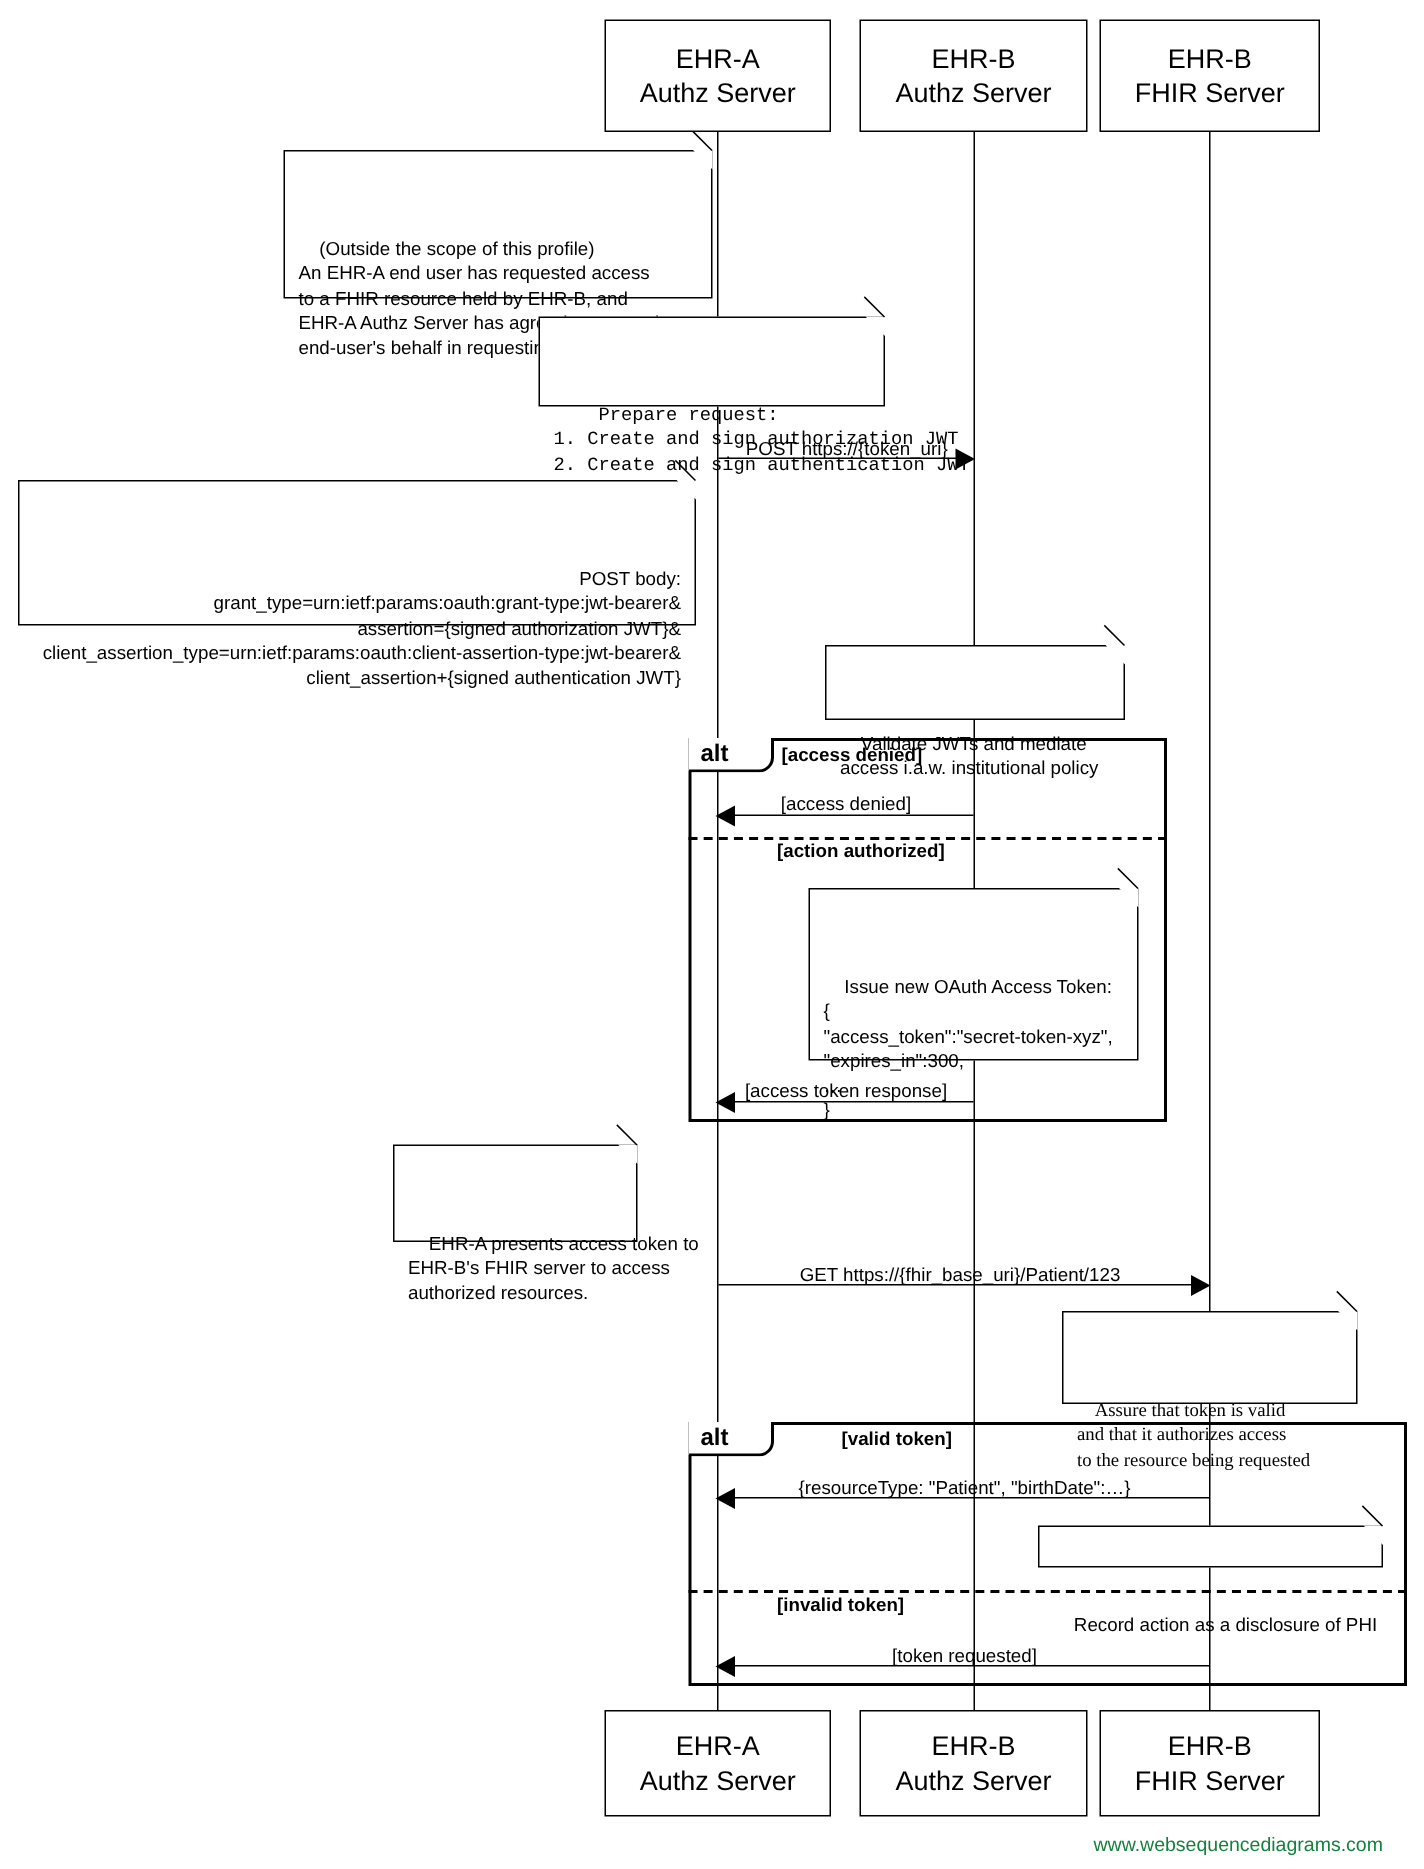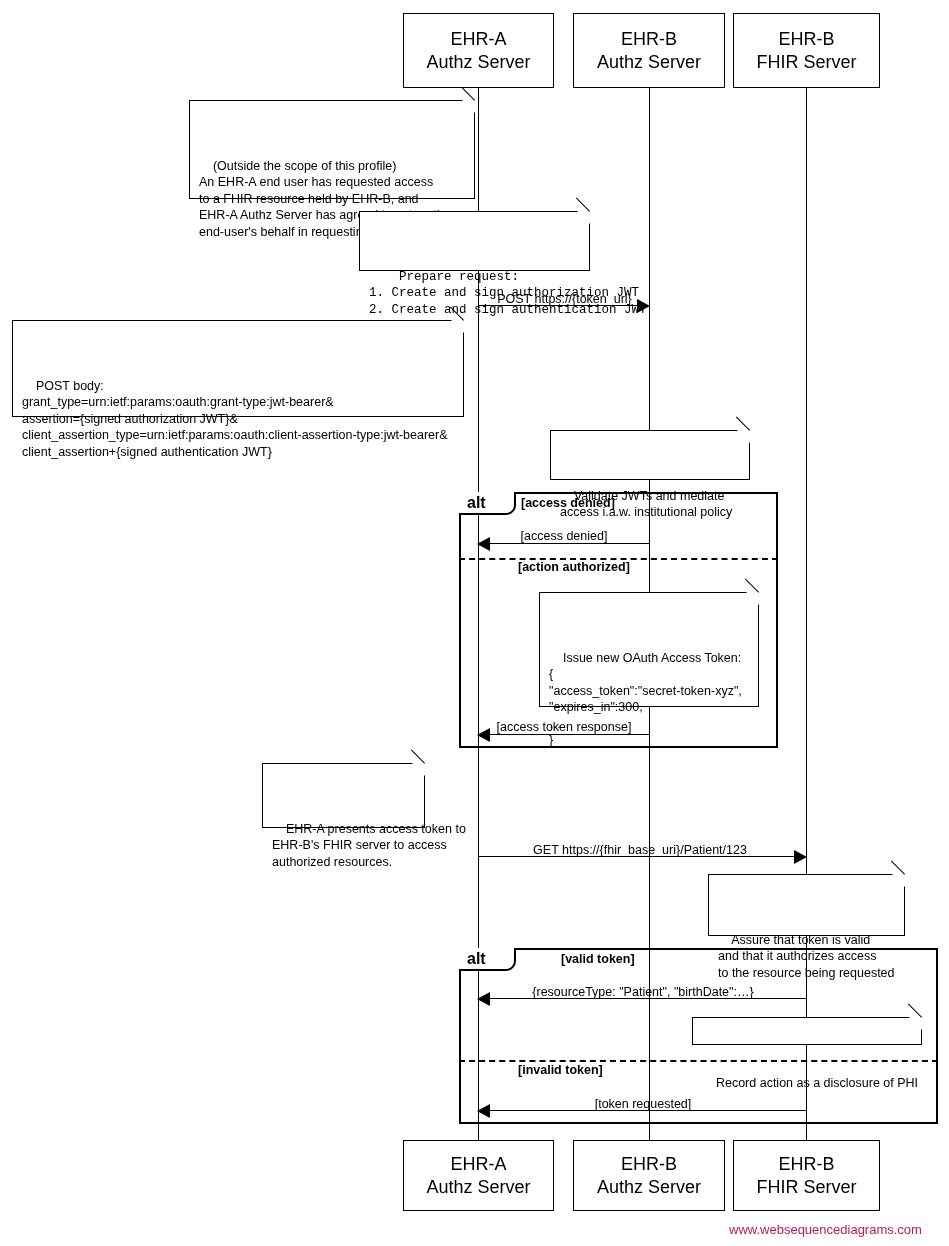--- a/index.html
+++ b/index.html
@@ -140,21 +140,21 @@
     position: absolute;
     height: 0;
     border-top: 2px dashed #000;
     z-index: 2;
   }
   
   .footer {
     position: absolute;
     font-size: 13px;
     line-height: 16px;
-    color: #be185d;
+    color: #15803d;
     z-index: 6;
     white-space: nowrap;
   }
 </style>
 </head>
 <body>
 
 <div id="canvas">
 
   <div class="lifeline" style="left:478px; top:88px; height:1052px;"></div>
@@ -189,21 +189,21 @@
     <span class="foldline"></span>
     <span>Prepare request:
 1. Create and sign authorization JWT
 2. Create and sign authentication JWT</span>
   </div>
 
   <div class="msg-label" style="left:479px; top:292px; width:171px;">POST https://{token_uri}</div>
   <div class="msg-line" style="left:479px; top:305px; width:165px;"></div>
   <div class="arrow-right" style="left:637px; top:299px;"></div>
 
-  <div class="note" style="left:12px; top:320px; width:452px; height:97px;">
+  <div class="note" style="left:12px; top:320px; width:452px; height:97px;text-align:right;">
     <span class="foldmask"></span>
     <span class="foldline"></span>
     <span>POST body:
 grant_type=urn:ietf:params:oauth:grant-type:jwt-bearer&amp;
 assertion={signed authorization JWT}&amp;
 client_assertion_type=urn:ietf:params:oauth:client-assertion-type:jwt-bearer&amp;
 client_assertion+{signed authentication JWT}</span>
   </div>
 
   <div class="note" style="left:550px; top:430px; width:200px; height:50px;">
@@ -244,21 +244,21 @@
     <span class="foldline"></span>
     <span>EHR-A presents access token to
 EHR-B's FHIR server to access
 authorized resources.</span>
   </div>
 
   <div class="msg-label" style="left:479px; top:843px; width:322px;">GET https://{fhir_base_uri}/Patient/123</div>
   <div class="msg-line" style="left:479px; top:856px; width:322px;"></div>
   <div class="arrow-right" style="left:794px; top:850px;"></div>
 
-  <div class="note" style="left:708px; top:874px; width:197px; height:62px;">
+  <div class="note" style="left:708px; top:874px; width:197px; height:62px;font-family:Liberation Serif, serif;">
     <span class="foldmask"></span>
     <span class="foldline"></span>
     <span>Assure that token is valid
 and that it authorizes access
 to the resource being requested</span>
   </div>
 
   <div class="alt-frame" style="left:459px; top:948px; width:479px; height:176px;"></div>
   <div class="alt-tab" style="left:459px; top:948px; width:57px; height:23px;">alt</div>
   <div class="alt-cond" style="left:521px; top:952px;margin-left:40px;">[valid token]</div>

